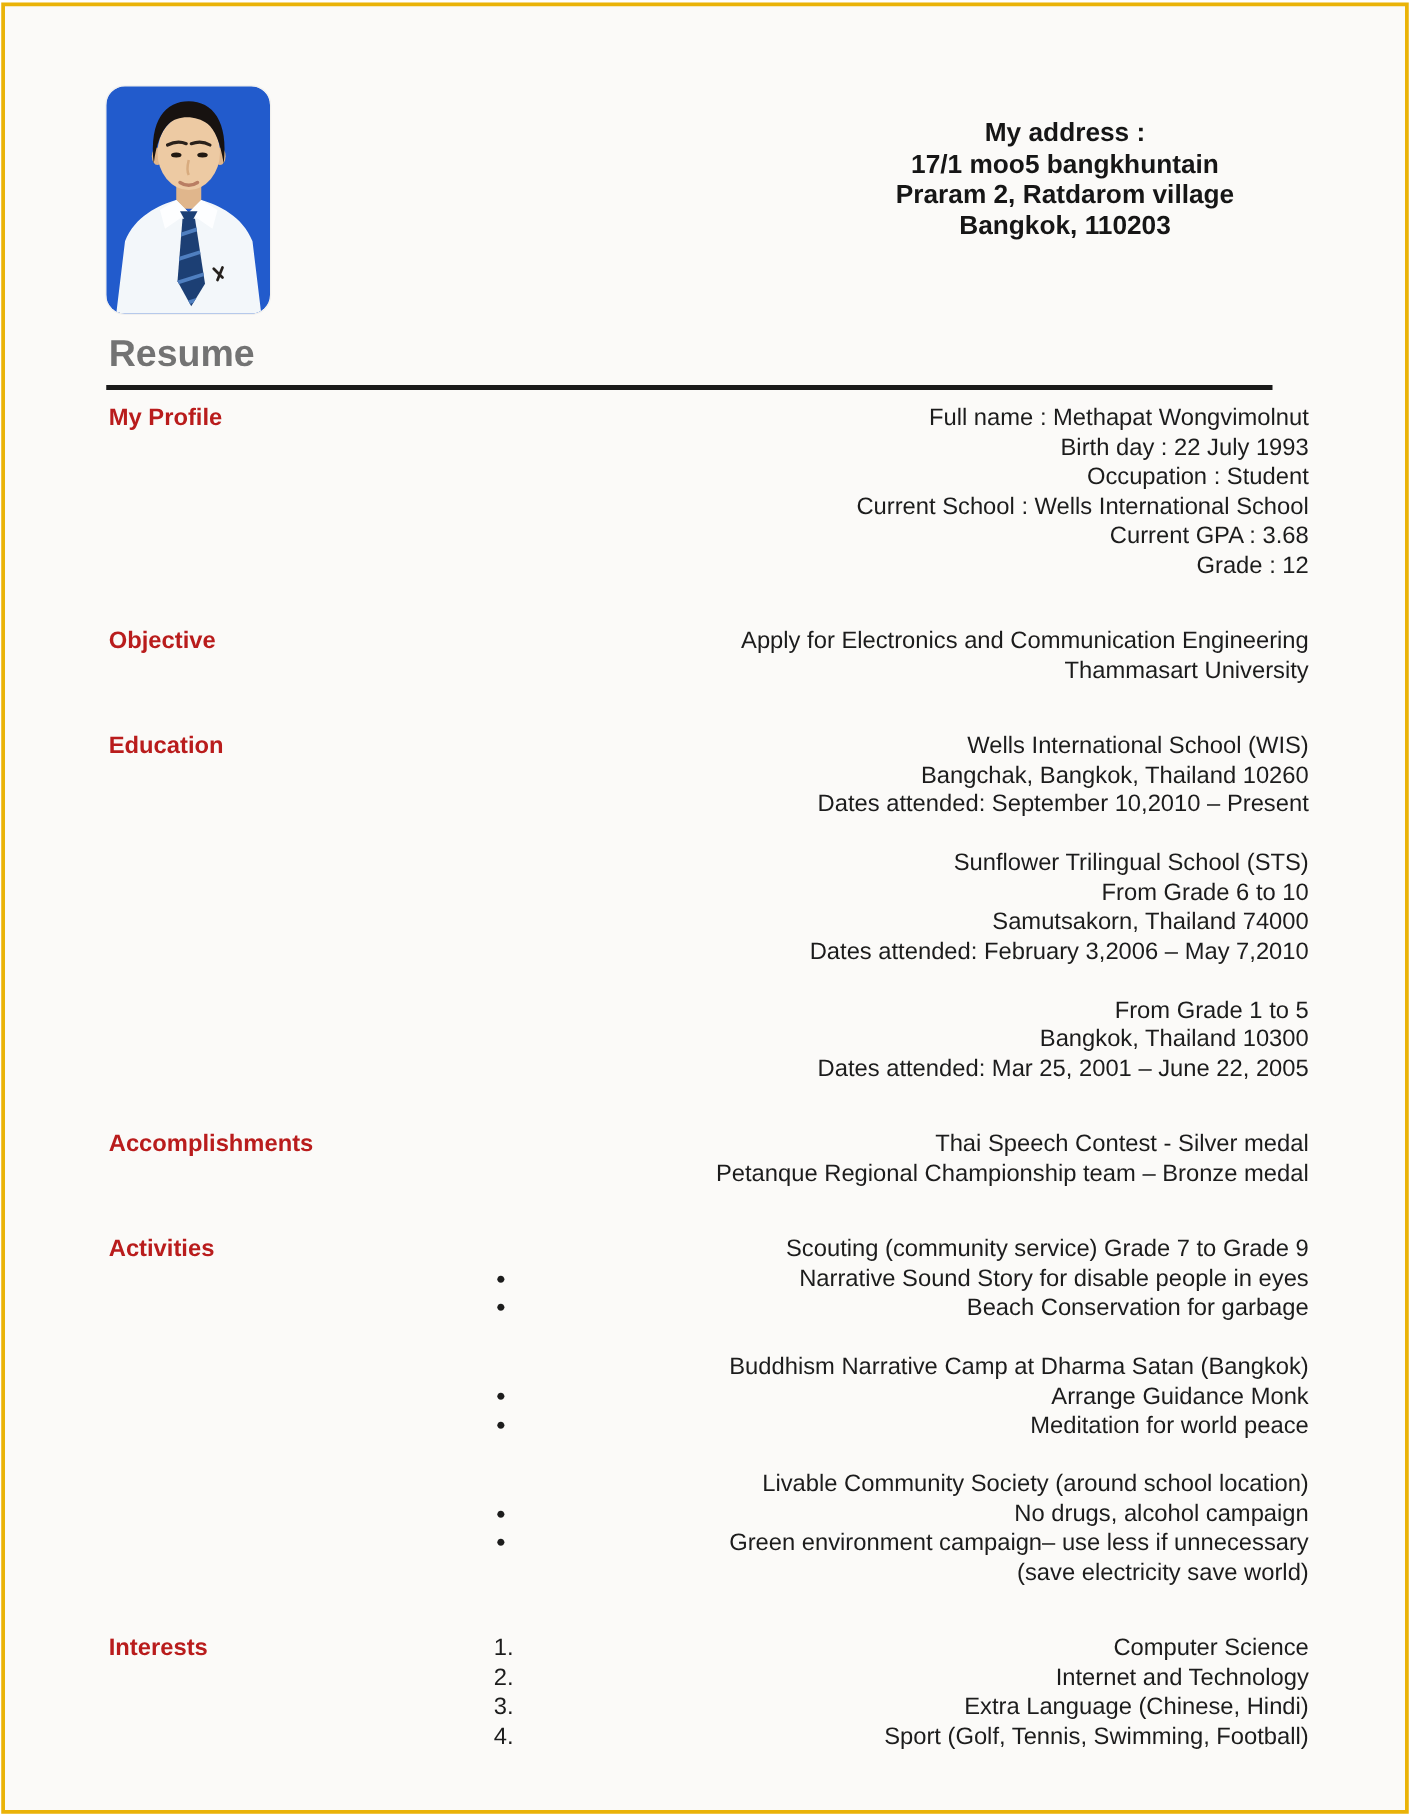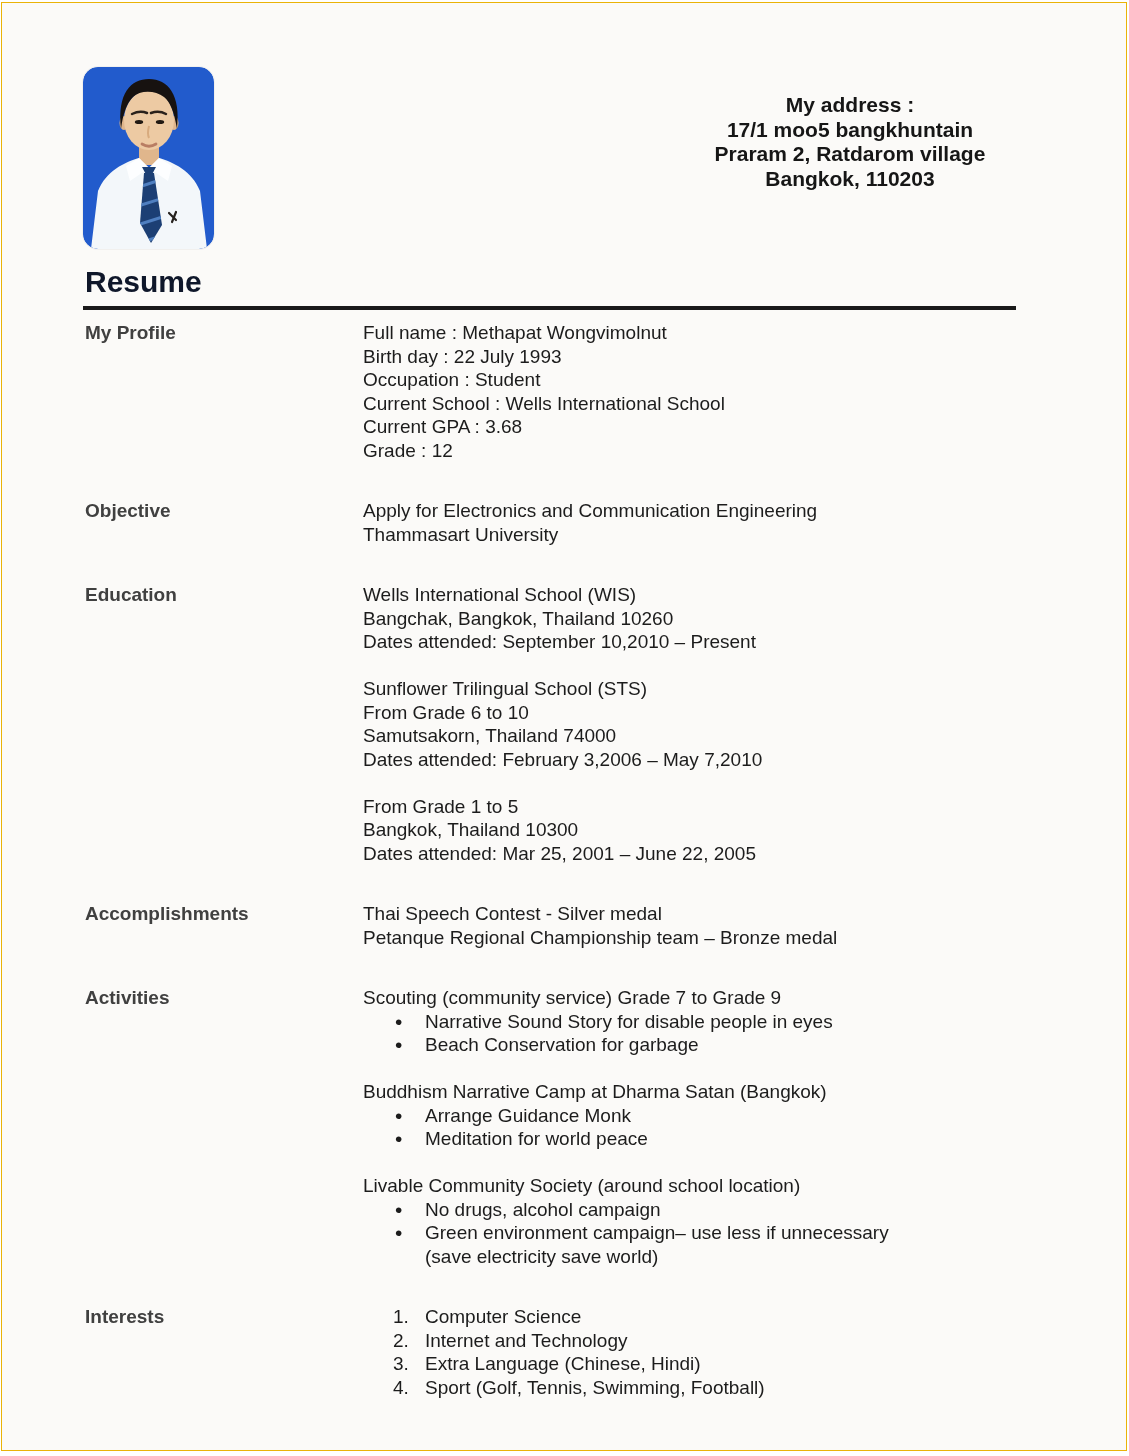--- a/index.html
+++ b/index.html
@@ -7,21 +7,21 @@
   body {
     font-family: "Liberation Sans", "DejaVu Sans", sans-serif;
     color: #1c1c1c;
     position: relative;
     overflow: hidden;
   }
   .page {
     position: absolute;
     left: 1px; top: 2px; right: 2px; bottom: 5px;
     background: #fbfaf8;
-    border: 1px solid #eab308;
+    border: 3px solid #eab308;
   }
   
   .photo {
     position: absolute;
     left: 81px; top: 64px;
     width: 131px; height: 182px;
     border-radius: 15px;
     overflow: hidden;
     box-shadow: 0 0 0 1px rgba(0,0,0,0.04);
   }
@@ -35,21 +35,21 @@
     font-size: 21px;
     line-height: 24.5px;
     color: #161616;
   }
   
   .title {
     position: absolute;
     left: 83px; top: 262px;
     font-size: 30px;
     font-weight: bold;
-    color: #0f172a;
+    color: #737373;
   }
   .title-rule {
     position: absolute;
     left: 81px; top: 303px;
     width: 933px; height: 4px;
     background: #1a1a1a;
   }
   
   .resume-body {
     position: absolute;
@@ -57,23 +57,23 @@
     width: 960px;
     font-size: 19px;
     line-height: 23.5px;
   }
   .row { display: flex; margin-top: 37px; }
   .row:first-child { margin-top: 0; }
   .label {
     width: 278px;
     flex-shrink: 0;
     font-weight: bold;
-    color: #404040;
-  }
-  .content { flex: 1; }
+    color: #b91c1c;
+  }
+  .content { flex: 1; text-align: right; }
   .group { margin-top: 23.5px; }
   .group:first-child { margin-top: 0; }
   .bullet-row { position: relative; padding-left: 62px; }
   .bullet-row::before {
     content: "\2022";
     position: absolute;
     left: 32px; top: 0;
     font-size: 21px;
   }
   .bullet-cont { padding-left: 62px; }

